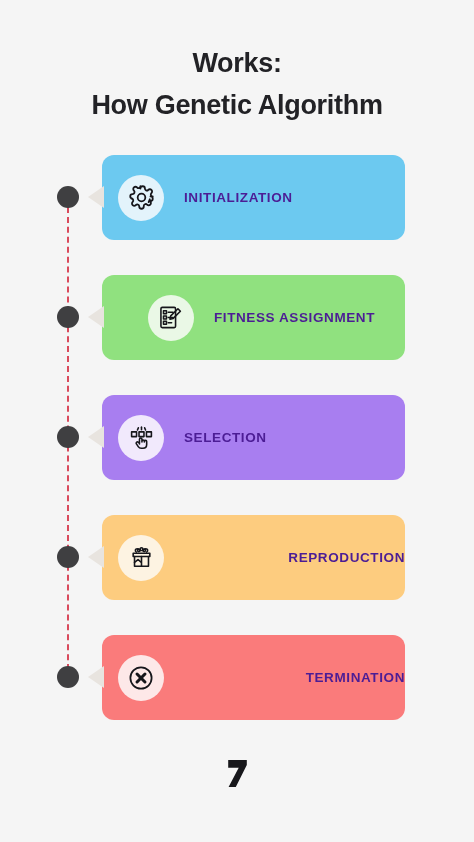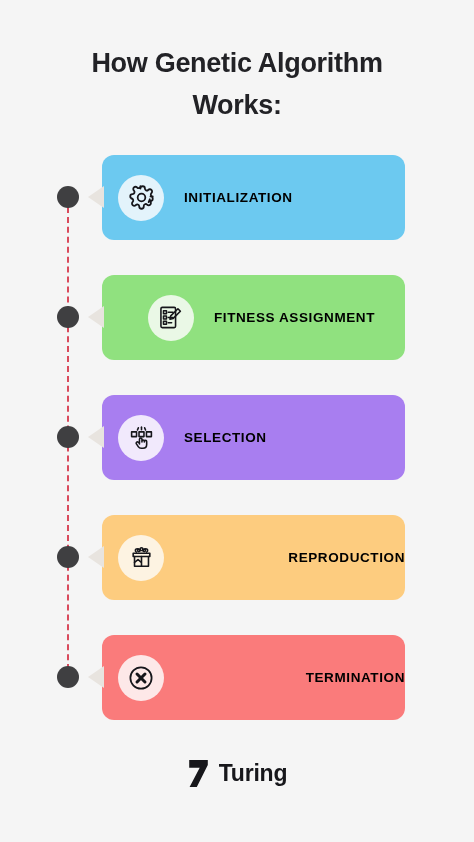--- a/index.html
+++ b/index.html
@@ -111,21 +111,21 @@
 
   .icon-badge svg {
     display: block;
   }
 
   .card-label {
     margin-left: 20px;
     font-size: 13.5px;
     font-weight: bold;
     letter-spacing: 0.6px;
-    color: #000000;
+    color: #4c1d95;
     text-transform: uppercase;
   }
 
   
   .footer {
     position: absolute;
     left: 0;
     top: 760px;
     width: 474px;
     display: flex;
@@ -142,22 +142,22 @@
     color: #17171b;
     letter-spacing: -0.2px;
   }
 </style>
 </head>
 <body>
 
 <div class="page">
 
   <div class="title">
+    <span class="title-line">Works:</span>
     <span class="title-line">How Genetic Algorithm</span>
-    <span class="title-line">Works:</span>
   </div>
 
   <div class="rail"></div>
 
   <div class="steps">
 
     <div class="step">
       <div class="dot"></div>
       <div class="pointer"></div>
       <div class="card" style="background:#6cc9f0;">
@@ -245,16 +245,15 @@
         <div class="card-label">TERMINATION</div>
       </div>
     </div>
 
   </div>
 
   <div class="footer">
     <svg class="logo-mark" width="23" height="27" viewBox="0 0 23 27" fill="#17171b">
       <path d="M2.2 0h18.6v5.0L9.8 27H2.6l10.1-19.3H2.2z"></path>
     </svg>
-    <span class="logo-text">Turing</span>
   </div>
 
 </div>
 
 </body></html>

